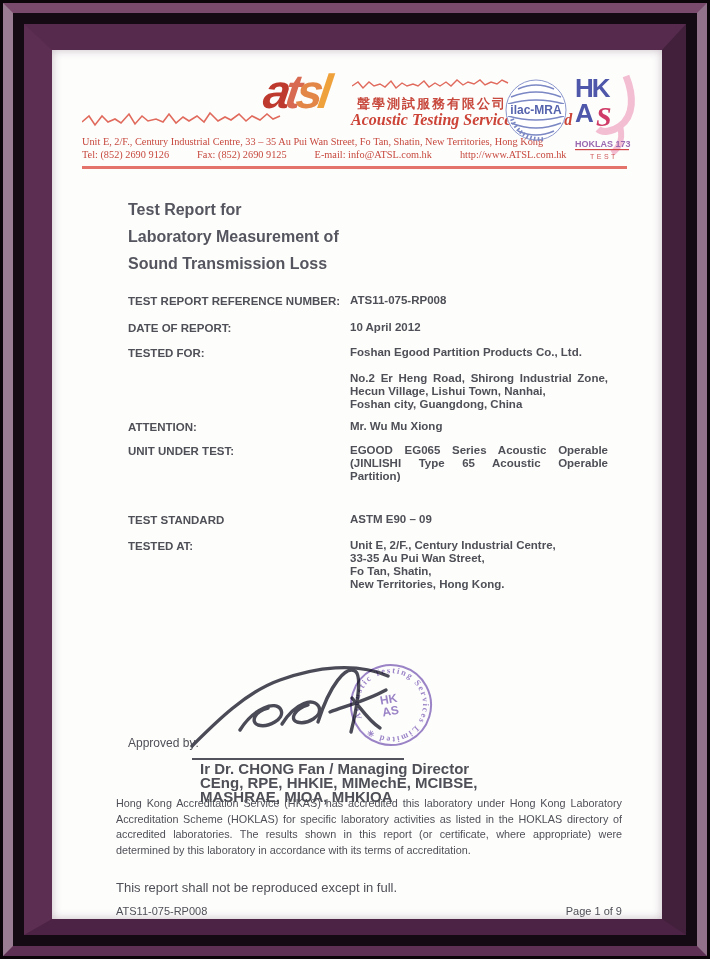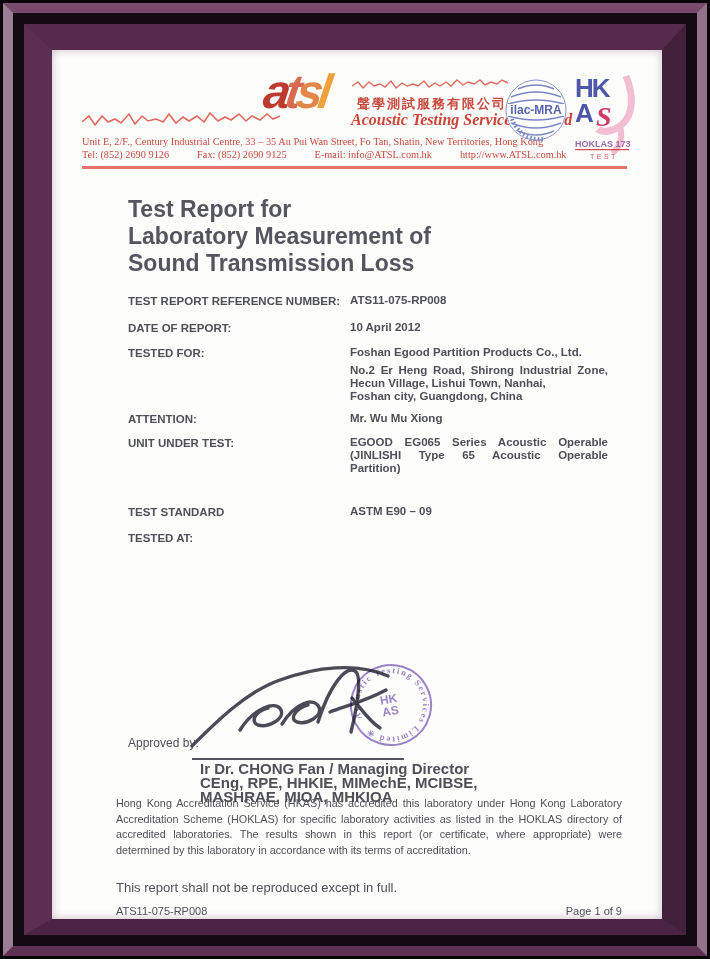--- a/index.html
+++ b/index.html
@@ -27,21 +27,21 @@
   .script-name{position:absolute;left:299px;top:61px;font-family:"Liberation Serif",serif;
       font-style:italic;font-weight:bold;font-size:16px;color:#cc4437;white-space:nowrap;}
   .addr{position:absolute;left:30px;top:86px;width:480px;font-family:"Liberation Serif",serif;
       font-size:10.3px;color:#c7493e;white-space:nowrap;}
   .contacts{position:absolute;left:30px;top:99px;width:480px;font-family:"Liberation Serif",serif;
       font-size:10.3px;color:#c7493e;display:flex;gap:28px;white-space:nowrap;}
   .red-rule{position:absolute;left:30px;top:116px;width:545px;height:2.5px;background:#e4746b;}
   .ilac{position:absolute;left:452px;top:28px;}
   .hkas{position:absolute;left:522px;top:24px;}
   
-  .title{position:absolute;left:76px;top:146px;font-size:23px;font-weight:bold;
+  .title{position:absolute;left:76px;top:146px;font-size:16px;font-weight:bold;
          color:#54555e;line-height:27px;}
   .details{position:absolute;left:76px;top:244px;width:480px;color:#4f5057;
            font-size:11.5px;font-weight:bold;}
   .drow{display:flex;}
   .dlabel{width:222px;flex:0 0 222px;line-height:14px;}
   .dval{flex:1;line-height:13px;}
   .dval div{line-height:13px;}
   .jl{text-align:justify;text-align-last:justify;}
   
   .approved{position:absolute;left:76px;top:686px;font-size:12px;color:#4f5057;}
@@ -122,21 +122,21 @@
         <div class="dval">
             <div>ATS11-075-RP008</div>
           </div>
       </div>
       <div class="drow" style="margin-bottom:11px">
         <div class="dlabel">DATE OF REPORT:</div>
         <div class="dval">
             <div>10 April 2012</div>
           </div>
       </div>
-      <div class="drow" style="margin-bottom:4px">
+      <div class="drow" style="margin-bottom:12px">
         <div class="dlabel">TESTED FOR:</div>
         <div class="dval">
             <div>Foshan Egood Partition Products Co., Ltd.</div>
           </div>
       </div>
       <div class="drow" style="margin-bottom:9px">
         <div class="dlabel"></div>
         <div class="dval">
           <div class="jl">No.2 Er Heng Road, Shirong Industrial Zone,</div>
           <div>Hecun Village, Lishui Town, Nanhai,</div>
@@ -158,20 +158,26 @@
         </div>
       </div>
       <div class="drow" style="margin-bottom:12px">
         <div class="dlabel">TEST STANDARD</div>
         <div class="dval">
             <div>ASTM E90 – 09</div>
           </div>
       </div>
       <div class="drow">
         <div class="dlabel">TESTED AT:</div>
+        <div class="dval">
+          <div>Unit E, 2/F., Century Industrial Centre,</div>
+          <div>33-35 Au Pui Wan Street,</div>
+          <div>Fo Tan, Shatin,</div>
+          <div>New Territories, Hong Kong.</div>
+        </div>
       </div>
     </div>
 
     <div class="approved">Approved by:</div>
 
     <svg class="sig" width="218" height="112" viewBox="0 0 218 112">
       <g fill="none" stroke="#4b4b57" stroke-width="3.4" stroke-linecap="round">
         <path d="M8,96 C32,72 62,42 96,30 C132,17 172,12 204,26"></path>
         <path d="M56,80 C70,58 92,50 97,60 C101,69 84,78 74,75 C66,72 71,61 84,58"></path>
         <path d="M98,74 C112,52 130,47 135,57 C139,66 123,75 113,72 C105,69 111,59 124,55"></path>

